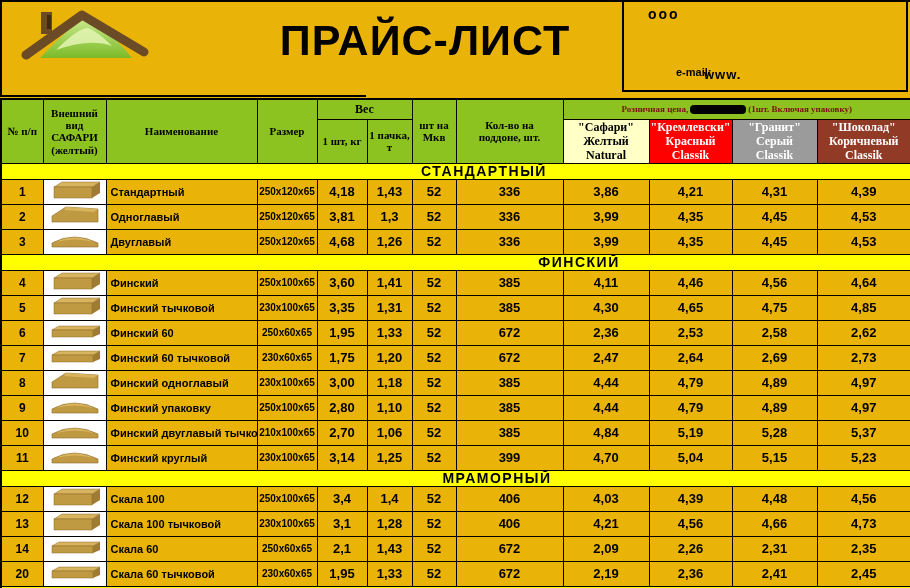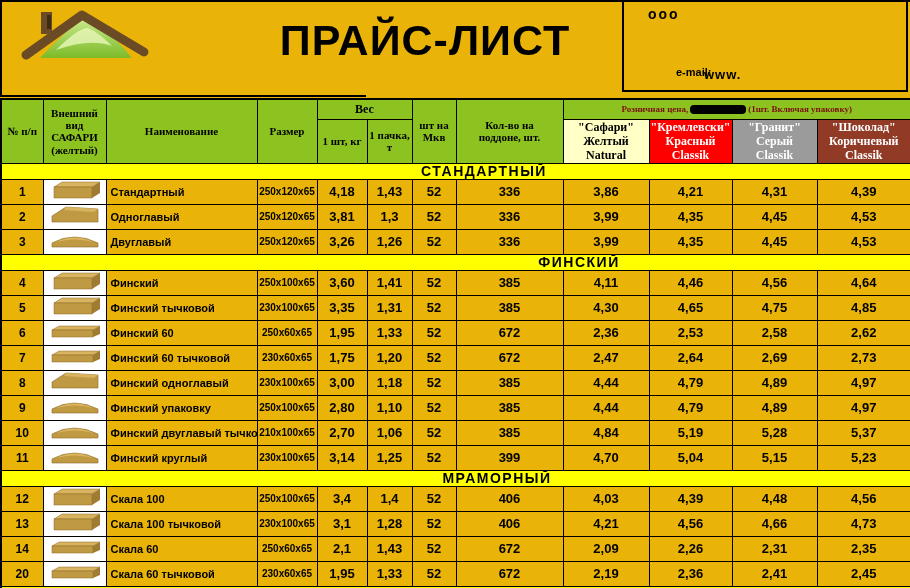--- a/index.html
+++ b/index.html
@@ -151,21 +151,21 @@
           <td class="val">4,53</td>
         </tr>
         <tr class="data">
           <td class="num">3</td>
           <td class="icon"><span><svg width="58" height="20" viewBox="0 0 58 20">
                 <path d="M6,17 L6,13 Q28,1 52,13 L52,17 Z" fill="#C09A43" stroke="#8A6A28" stroke-width="0.6"></path>
                 <path d="M10,12 Q28,3 48,12 Q28,7 10,12 Z" fill="#D9B45F"></path>
               </svg></span></td>
           <td class="name">Двуглавый</td>
           <td class="size">250x120x65</td>
-          <td class="val">3,26</td>
+          <td class="val">4,68</td>
           <td class="val">1,26</td>
           <td class="val">52</td>
           <td class="val">336</td>
           <td class="val">3,99</td>
           <td class="val">4,35</td>
           <td class="val">4,45</td>
           <td class="val">4,53</td>
         </tr>
         <tr class="band-row">
           <td colspan="12" class="band band-1">ФИНСКИЙ</td>

